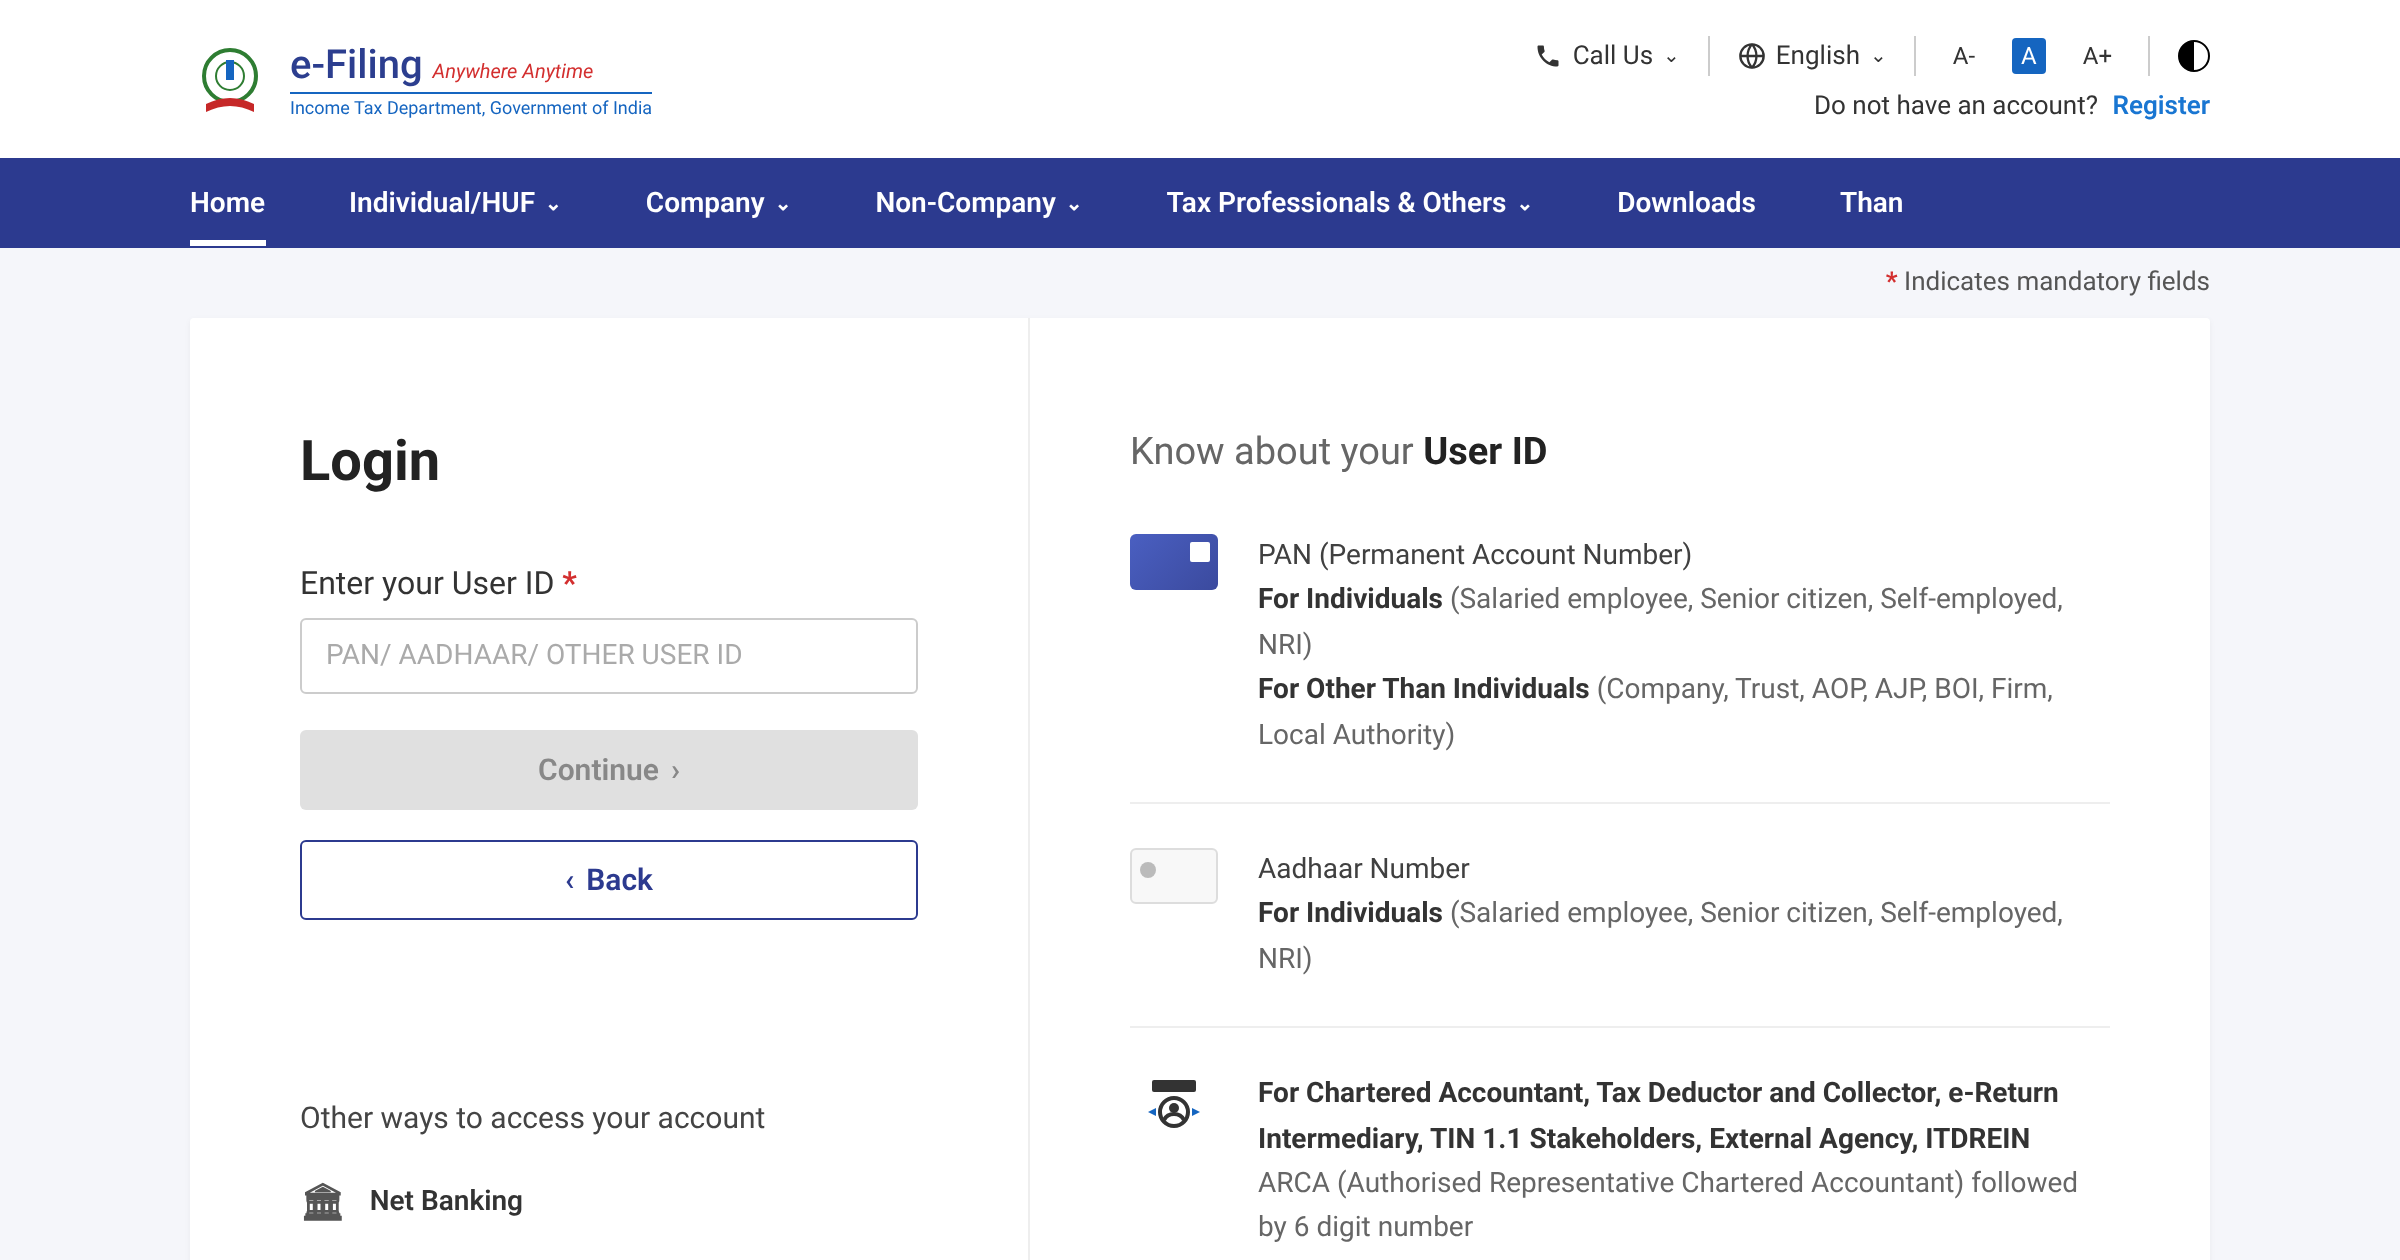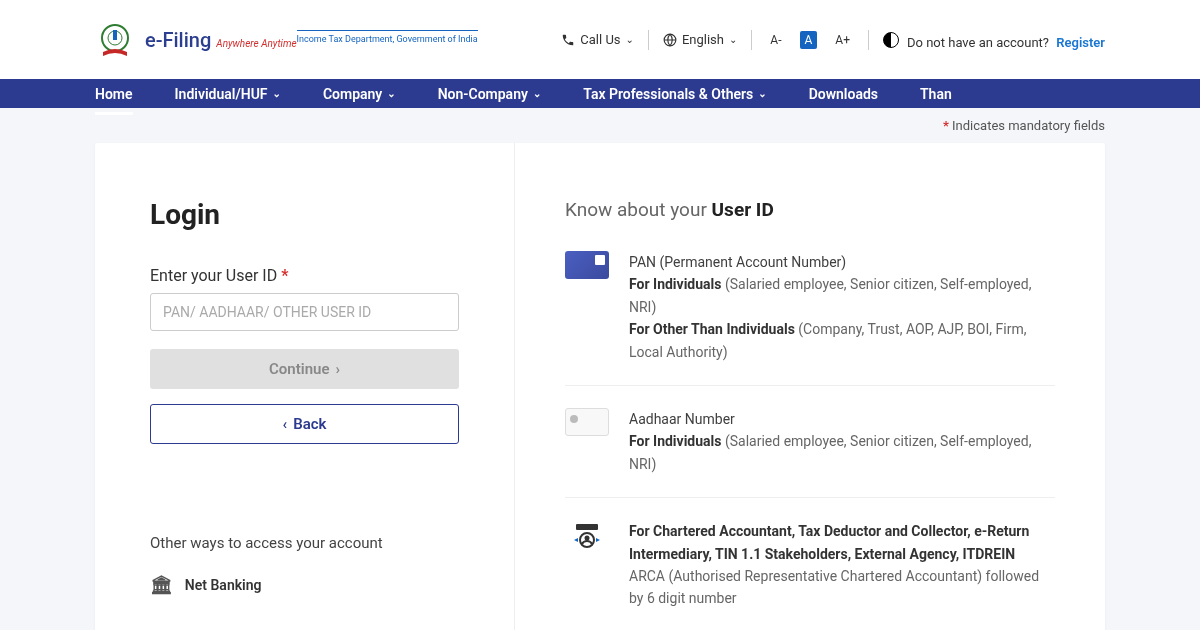--- a/index.html
+++ b/index.html
@@ -2,36 +2,36 @@
 <html><head>
   <meta charset="utf-8">
   <style>
     * { margin: 0; padding: 0; box-sizing: border-box; font-family: -apple-system, BlinkMacSystemFont, "Segoe UI", Roboto, Arial, sans-serif; }
     body { width: 1200px; height: 630px; background: #f5f6fa; overflow: hidden; }
     
     .topbar { background: #fff; height: 79px; display: flex; align-items: center; justify-content: space-between; padding: 0 95px; }
     .logo-area { display: flex; align-items: center; gap: 10px; }
     .logo-badge { width: 40px; height: 40px; position: relative; }
     .logo-badge svg { width: 100%; height: 100%; }
-    .logo-text { display: flex; flex-direction: row; }
+    .logo-text { display: flex; flex-direction: column; }
     .logo-line1 { display: flex; align-items: baseline; gap: 5px; }
     .efiling-text { color: #2c3e8f; font-size: 20px; font-weight: 500; }
     .tagline { color: #d32f2f; font-size: 10px; font-style: italic; }
     .logo-sub { color: #1565c0; font-size: 9px; border-top: 1px solid #1565c0; padding-top: 3px; margin-top: 2px; }
     
-    .topright { display: flex; flex-direction: row; align-items: flex-end; gap: 8px; }
+    .topright { display: flex; flex-direction: column; align-items: flex-end; gap: 8px; }
     .top-utils { display: flex; align-items: center; gap: 14px; font-size: 13px; color: #333; }
     .util-item { display: flex; align-items: center; gap: 5px; cursor: pointer; }
     .divider-v { width: 1px; height: 20px; background: #ccc; }
     .fsz { font-size: 12px; cursor: pointer; padding: 2px 4px; }
     .fsz-box { font-size: 12px; background: #1565c0; color: #fff; padding: 2px 5px; border-radius: 2px; }
     .register-row { font-size: 13px; color: #333; }
     .register-link { color: #1976d2; font-weight: 600; cursor: pointer; margin-left: 4px; }
     
-    .navbar { background: #2c3a8f; height: 29px; display: flex; align-items: center; padding: 0 95px; gap: 42px; }
+    .navbar { background: #2c3a8f; height: 45px; display: flex; align-items: center; padding: 0 95px; gap: 42px; }
     .nav-item { color: #fff; font-size: 14px; font-weight: 600; cursor: pointer; display: flex; align-items: center; gap: 5px; padding: 13px 0; }
     .nav-item.active { border-bottom: 3px solid #fff; padding-bottom: 10px; }
     .chev { font-size: 10px; }
     
     .mandatory-note { text-align: right; padding: 10px 95px 0; font-size: 13px; color: #555; }
     .red-star { color: #d32f2f; font-weight: bold; }
     
     .main { display: flex; margin: 10px 95px 0; background: #fff; border-radius: 2px; min-height: 470px; box-shadow: 0 1px 3px rgba(0,0,0,0.05); }
     .left-panel { width: 420px; padding: 55px 55px 30px; border-right: 1px solid #eee; }
     .login-title { font-size: 28px; font-weight: 700; color: #222; margin-bottom: 35px; }

